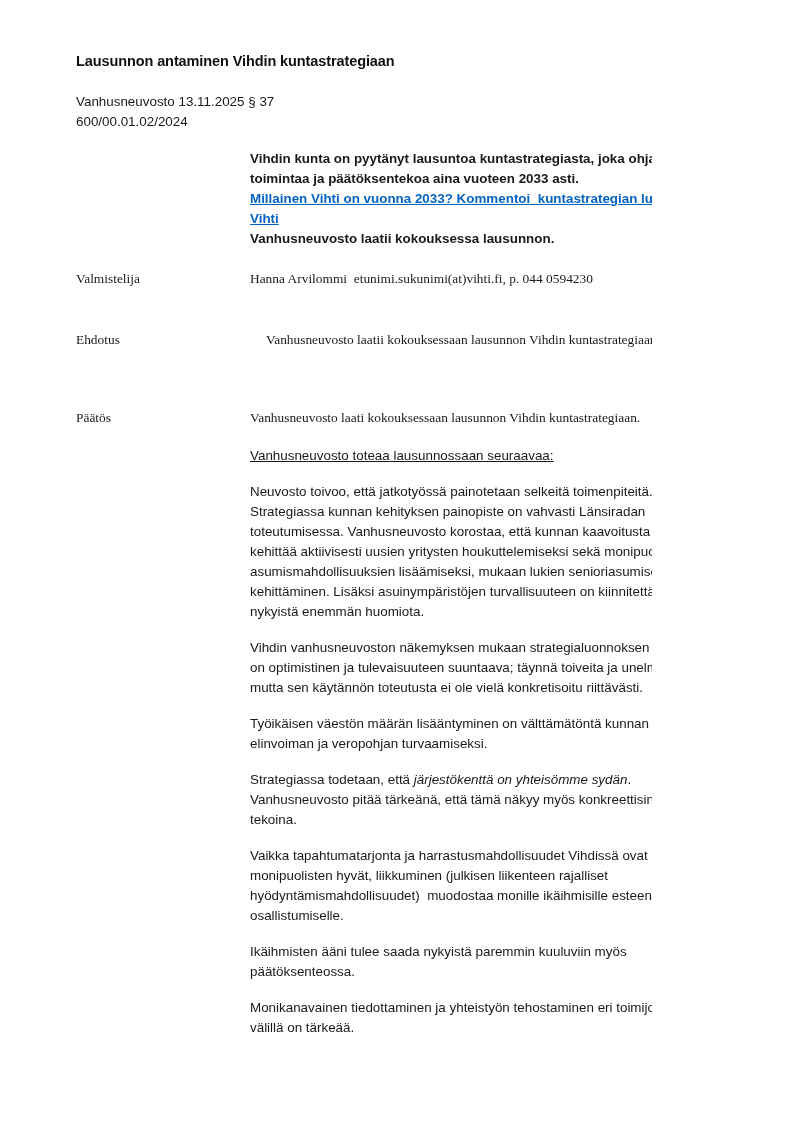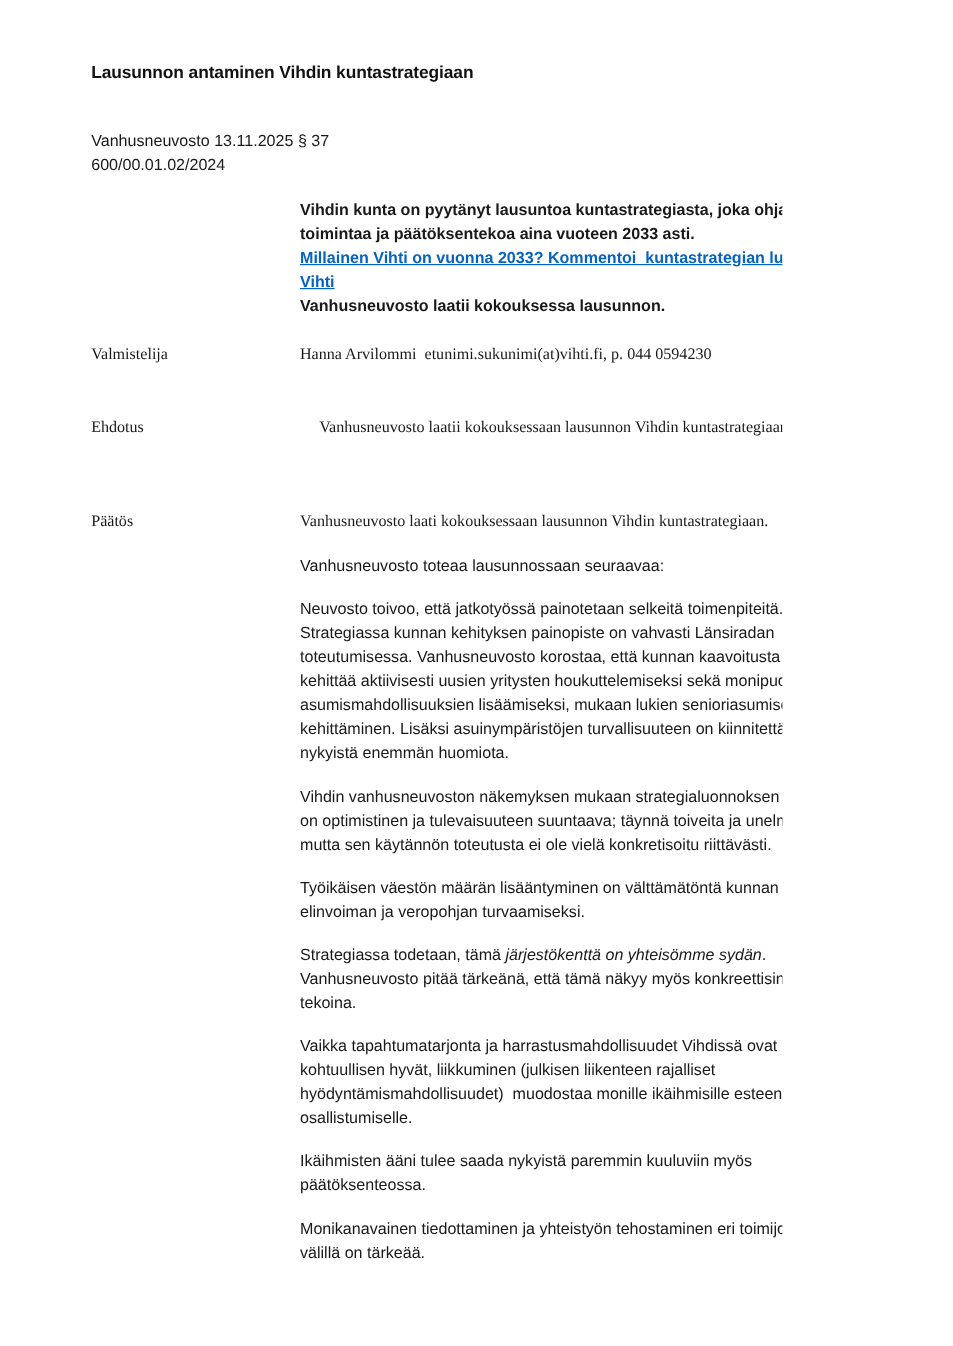--- a/index.html
+++ b/index.html
@@ -23,21 +23,21 @@
   }
   .doc-title {
     margin: 0;
     font-size: 14.5px;
     font-weight: bold;
     line-height: 20px;
     letter-spacing: -0.1px;
     color: #111111;
   }
   .meta {
-    margin-top: 37px;
+    margin-top: 21px;
   }
   .meta-line {
     white-space: pre-wrap;
   }
   .indent {
     margin-left: 174px;
     width: 522px;
   }
   .intro {
     margin-top: 17px;
@@ -64,20 +64,21 @@
   }
   .field-value {
     flex: none;
     width: 522px;
     white-space: pre-wrap;
   }
   .statement {
     margin-top: 18px;
   }
   .statement-heading {
+    text-decoration: underline;
     white-space: pre-wrap;
   }
   .statement p {
     margin: 16px 0 0 0;
     white-space: pre-wrap;
   }
   .statement em {
     font-style: italic;
   }
 </style>
@@ -121,25 +122,25 @@
 toteutumisessa. Vanhusneuvosto korostaa, että kunnan kaavoitusta tulee
 kehittää aktiivisesti uusien yritysten houkuttelemiseksi sekä monipuolisten
 asumismahdollisuuksien lisäämiseksi, mukaan lukien senioriasumisen
 kehittäminen. Lisäksi asuinympäristöjen turvallisuuteen on kiinnitettävä
 nykyistä enemmän huomiota.</p>
     <p>Vihdin vanhusneuvoston näkemyksen mukaan strategialuonnoksen visio
 on optimistinen ja tulevaisuuteen suuntaava; täynnä toiveita ja unelmia,
 mutta sen käytännön toteutusta ei ole vielä konkretisoitu riittävästi.</p>
     <p>Työikäisen väestön määrän lisääntyminen on välttämätöntä kunnan
 elinvoiman ja veropohjan turvaamiseksi.</p>
-    <p><span>Strategiassa todetaan, tämä </span><em>järjestökenttä on yhteisömme sydän</em><span>.
+    <p><span>Strategiassa todetaan, että </span><em>järjestökenttä on yhteisömme sydän</em><span>.
 Vanhusneuvosto pitää tärkeänä, että tämä näkyy myös konkreettisina
 tekoina.</span></p>
     <p>Vaikka tapahtumatarjonta ja harrastusmahdollisuudet Vihdissä ovat
-kohtuullisen hyvät, liikkuminen (julkisen liikenteen rajalliset
+monipuolisten hyvät, liikkuminen (julkisen liikenteen rajalliset
 hyödyntämismahdollisuudet)  muodostaa monille ikäihmisille esteen
 osallistumiselle.</p>
     <p>Ikäihmisten ääni tulee saada nykyistä paremmin kuuluviin myös
 päätöksenteossa.</p>
     <p>Monikanavainen tiedottaminen ja yhteistyön tehostaminen eri toimijoiden
 välillä on tärkeää.</p>
   </div>
 
 </div>
 

